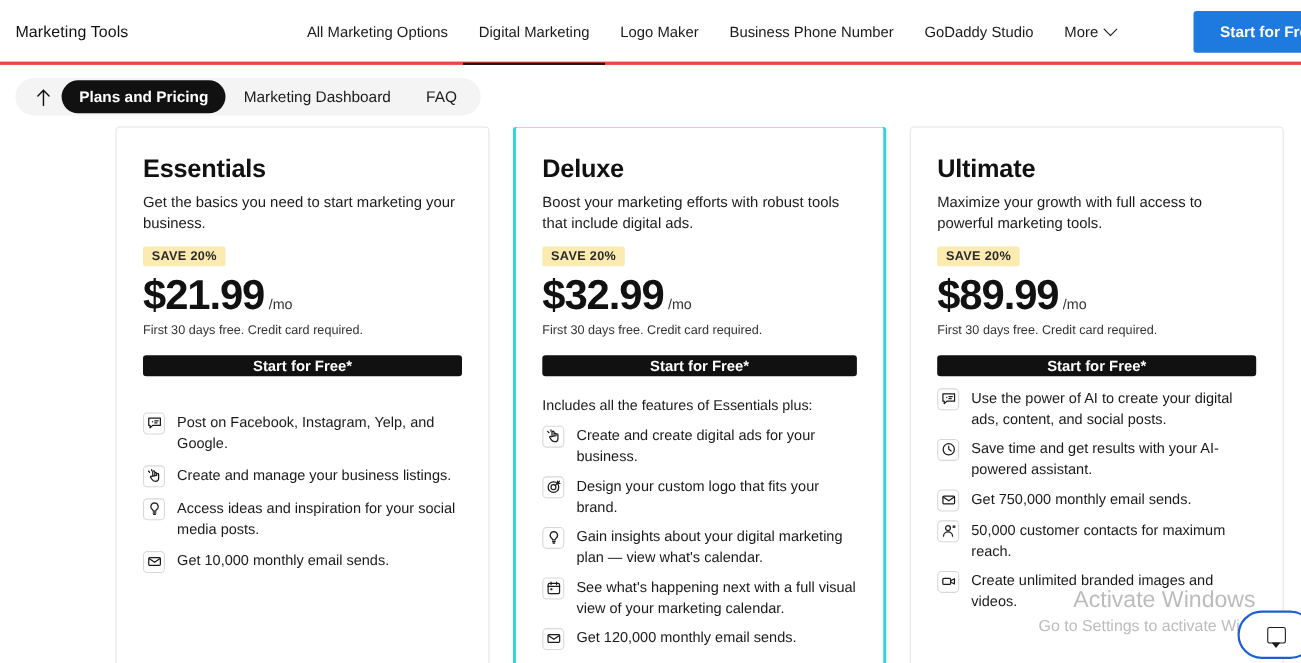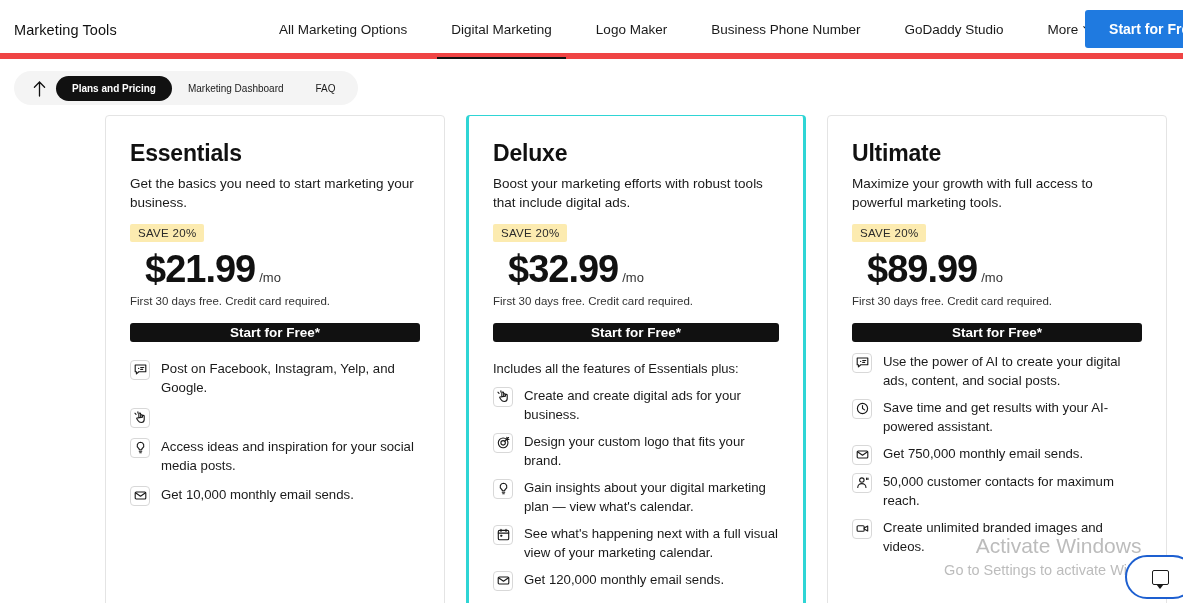--- a/index.html
+++ b/index.html
@@ -10,40 +10,40 @@
     background: #ffffff;
     font-family: "Liberation Sans", sans-serif;
     -webkit-font-smoothing: antialiased;
   }
 
   
   .topnav {
     position: relative;
     height: 59px;
     background: #ffffff;
-    border-bottom: 6px solid #ef4444;
+    border-bottom: 3px solid #ef4444;
     display: flex;
     align-items: center;
   }
   .brand {
     position: absolute;
     left: 14px;
     top: 22px;
     font-size: 14.5px;
     color: #111111;
     letter-spacing: .1px;
   }
   .nav-links {
     position: absolute;
     left: 279px;
     top: 0;
     height: 59px;
     display: flex;
     align-items: center;
-    gap: 16px;
+    gap: 0;
   }
   .nav-link {
     font-size: 13.5px;
     color: #1a1a1a;
     padding: 0 14px;
     height: 59px;
     display: flex;
     align-items: center;
     white-space: nowrap;
     cursor: pointer;
@@ -95,21 +95,21 @@
   .up-arrow {
     width: 26px; height: 26px;
     margin: 0 4px 0 6px;
     display: flex;
     align-items: center;
     justify-content: center;
     cursor: pointer;
   }
   .up-arrow svg { display: block; }
   .pill {
-    font-size: 10px;
+    font-size: 14px;
     color: #1a1a1a;
     padding: 7px 16px;
     border-radius: 18px;
     cursor: pointer;
     white-space: nowrap;
   }
   .pill.selected {
     background: #111111;
     color: #ffffff;
     font-weight: bold;
@@ -148,30 +148,29 @@
     font-size: 13.5px;
     line-height: 19px;
     color: #1a1a1a;
     margin-bottom: 11px;
   }
   .save-badge {
     display: inline-block;
     background: #fcebb0;
     color: #2a2a2a;
     font-size: 11.5px;
-    font-weight: normal;
+    font-weight: bold;
     letter-spacing: .3px;
     padding: 3px 8px;
     border-radius: 2px;
   }
   .price-row {
     display: flex;
     align-items: baseline;
     margin-top: 8px;
-    margin-left: 15px;
   }
   .price {
     font-size: 38px;
     font-weight: bold;
     color: #111111;
     letter-spacing: -1px;
     line-height: 1.05;
   }
   .per {
     font-size: 13px;
@@ -332,38 +331,39 @@
           <div class="pill">Marketing Dashboard</div>
           <div class="pill">FAQ</div>
         </div>
     </div>
   </div>
 
   <div class="cards" id="cards">
       <div class="card" style="--accent: #2fd5d5;"><h2>Essentials</h2><div class="tagline">Get the basics you need to start marketing your business.</div><div class="save-badge">SAVE 20%</div><div class="price-row">
           <span class="price">$21.99</span>
           <span class="per">/mo</span>
-        </div><div class="fineprint">First 30 days free. Credit card required.</div><button class="start-btn">Start for Free*</button><ul class="features" style="margin-top: 17px;">
+        </div><div class="fineprint">First 30 days free. Credit card required.</div><button class="start-btn">Start for Free*</button><ul class="features" style="margin-top: 32px;">
           <li class="feature">
             <span class="f-icon">
               <svg width="13" height="13" viewBox="0 0 14 14">
                 <path d="M1.3 2.2h11.4v7.2H5.2L2.6 11.8V9.4H1.3z" stroke="#1a1a1a" stroke-width="1.2" fill="none" stroke-linecap="round" stroke-linejoin="round"></path>
                 <circle cx="5" cy="5.8" r=".7" fill="#1a1a1a"></circle>
                 <path d="M7.2 4.9h3.3M7.2 6.9h2.2" stroke="#1a1a1a" stroke-width="1.2" fill="none" stroke-linecap="round" stroke-linejoin="round"></path>
               </svg>
             </span>
             <span class="f-text">Post on Facebook, Instagram, Yelp, and Google.</span>
           </li>
           <li class="feature">
             <span class="f-icon">
               <svg width="13" height="13" viewBox="0 0 14 14">
                 <path d="M5.2 7.4V3.1a1 1 0 0 1 2 0v3.3M7.2 6.3V5a.95.95 0 0 1 1.9 0v1.5M9.1 6.6V5.6a.95.95 0 0 1 1.9 0v3.6c0 2-1.4 3.2-3.2 3.2-1.9 0-2.8-.9-3.6-2.2L3 8.3c-.4-.7.6-1.4 1.1-.7z" stroke="#1a1a1a" stroke-width="1.2" fill="none" stroke-linecap="round" stroke-linejoin="round"></path>
                 <path d="M2.2 3.6 1 2.4M4.2 2.1V.9" stroke="#1a1a1a" stroke-width="1.2" fill="none" stroke-linecap="round" stroke-linejoin="round"></path>
               </svg>
             </span>
+            <span class="f-text">Create and manage your business listings.</span>
           </li>
           <li class="feature">
             <span class="f-icon">
               <svg width="13" height="13" viewBox="0 0 14 14">
                 <path d="M7 1.3a3.6 3.6 0 0 0-2.1 6.5c.5.4.8 1 .8 1.6h2.6c0-.6.3-1.2.8-1.6A3.6 3.6 0 0 0 7 1.3z" stroke="#1a1a1a" stroke-width="1.2" fill="none" stroke-linecap="round" stroke-linejoin="round"></path>
                 <path d="M5.7 11.1h2.6M6.2 12.6h1.6" stroke="#1a1a1a" stroke-width="1.2" fill="none" stroke-linecap="round" stroke-linejoin="round"></path>
               </svg>
             </span>
             <span class="f-text">Access ideas and inspiration for your social media posts.</span>
           </li>

